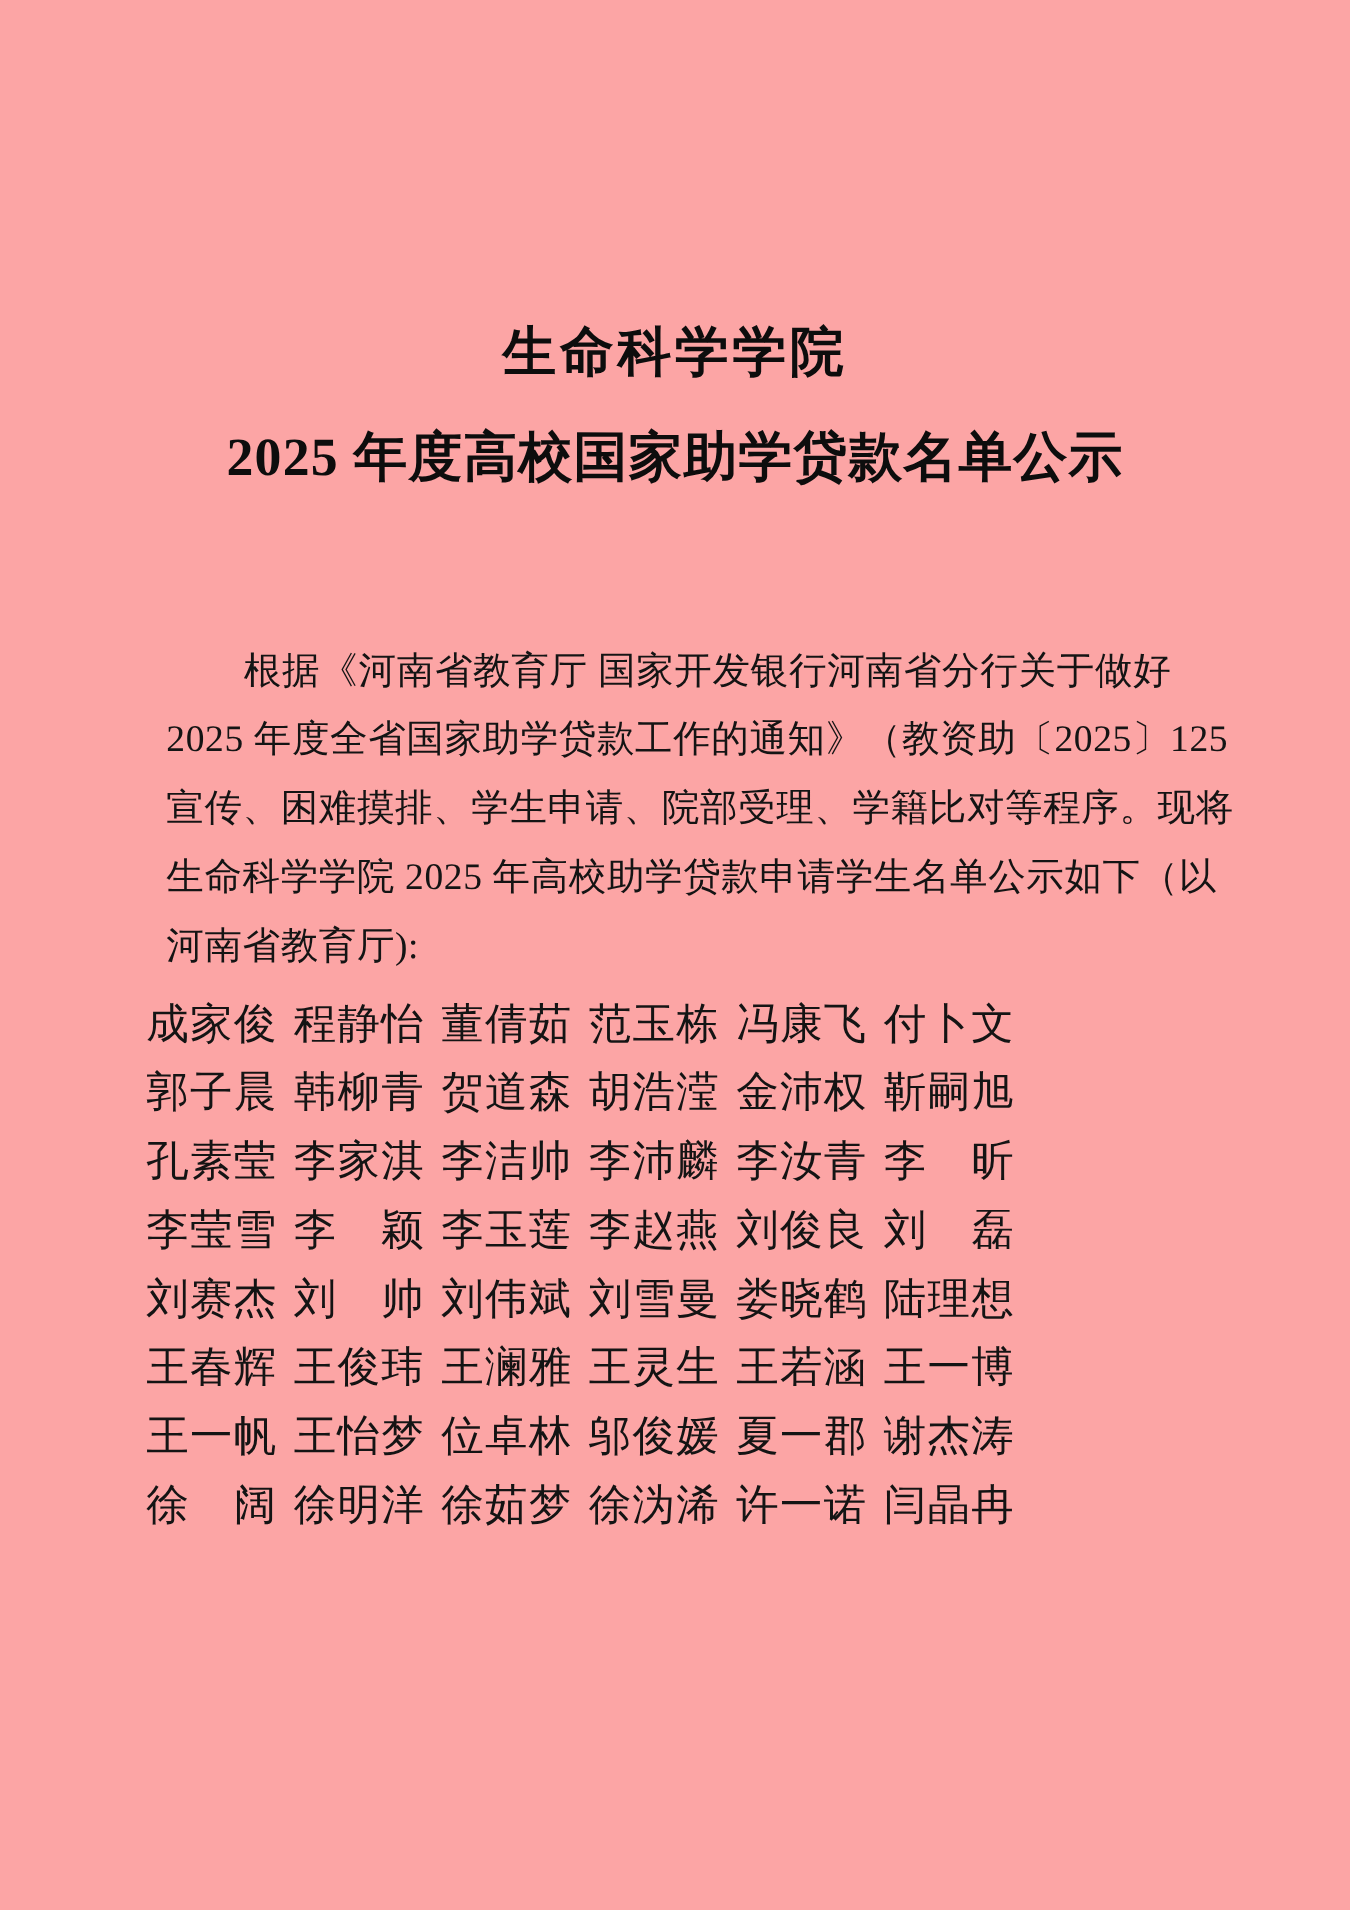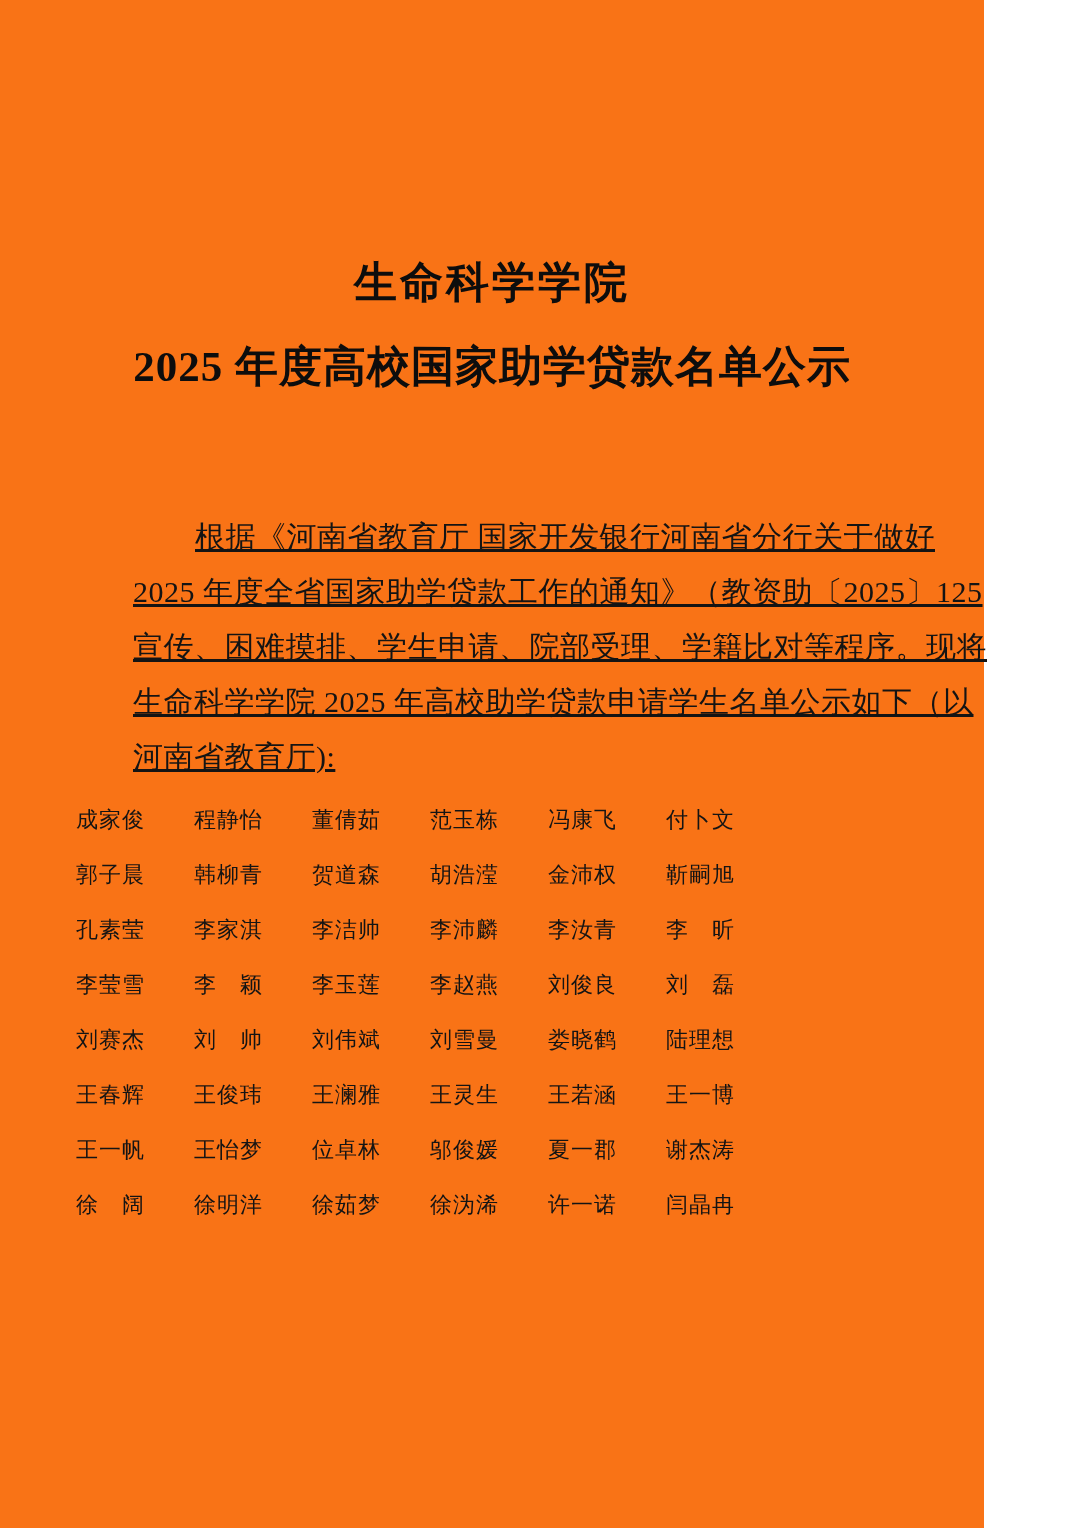--- a/index.html
+++ b/index.html
@@ -9,23 +9,23 @@
   }
   body {
     width: 1080px;
     height: 1528px;
     color: #111111;
     font-family: "Liberation Serif", "DejaVu Serif", serif;
     overflow: hidden;
   }
   .page {
     position: relative;
-    width: 984px;
+    width: 1080px;
     height: 1528px;
-    background: #f97316;
+    background: #fca5a5;
   }
   .doc-title {
     text-align: center;
     font-weight: bold;
     font-size: 43px;
     line-height: 60px;
     letter-spacing: 3px;
     color: #0d0d0d;
     white-space: nowrap;
   }
@@ -36,38 +36,37 @@
     margin-top: 24px;
     letter-spacing: 1px;
   }
   .intro {
     margin-top: 112px;
     padding-left: 133px;
     padding-right: 143px;
     font-size: 30px;
     line-height: 55px;
     color: #141414;
-    text-decoration: underline;
   }
   .para-line {
     text-align: justify;
     text-align-last: justify;
     letter-spacing: 0.5px;
     white-space: nowrap;
   }
   .para-line.indent {
     text-indent: 62px;
   }
   .para-line.last {
     text-align-last: left;
   }
   .name-grid {
     margin-top: 8px;
-    margin-left: 76px;
-    font-size: 22px;
+    margin-left: 117px;
+    font-size: 34px;
     color: #141414;
   }
   .name-row {
     display: grid;
     grid-template-columns: repeat(6, 118px);
     line-height: 55px;
   }
   .name-cell {
     white-space: pre;
     letter-spacing: 1px;

